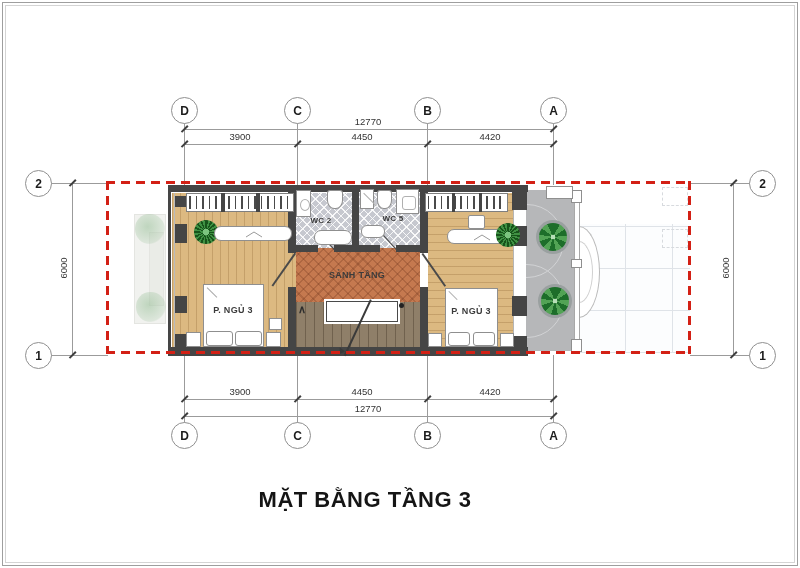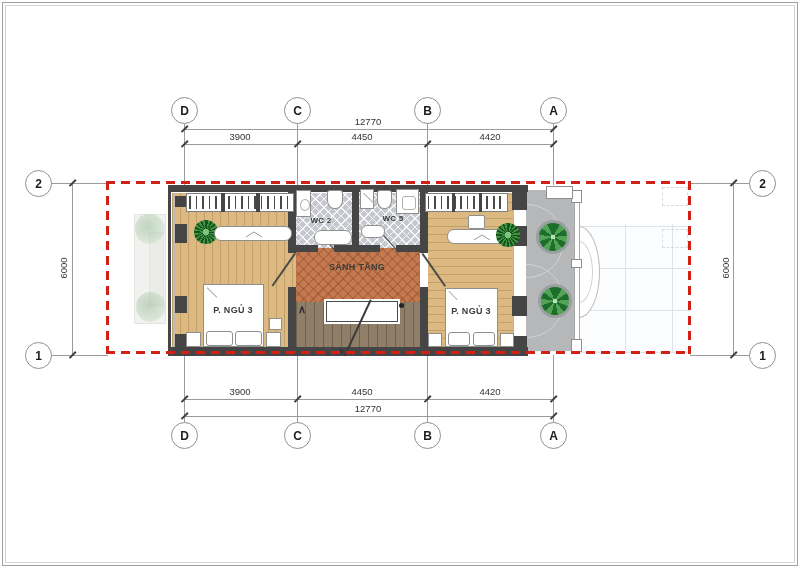--- a/index.html
+++ b/index.html
@@ -219,21 +219,21 @@
   <div class="wht" style="left:360px;top:189px;width:14px;height:20px">
       <div class="ln" style="left:0px;top:9px;width:18px;height:1px;background:#b0b0b0;transform:rotate(45deg)"></div>
     </div>
   <div class="wht" style="left:377px;top:190px;width:15px;height:19px;border-radius:3px 3px 45% 45%"></div>
   <div class="wht" style="left:396px;top:189px;width:23px;height:25px">
       <div class="abs" style="left:5px;top:6px;width:12px;height:12px;border:1px solid #b0b0b0;border-radius:3px"></div>
     </div>
   <div class="wht" style="left:361px;top:225px;width:24px;height:13px;border-radius:6px"></div>
   <div class="roomlbl" style="left:369px;top:214px;width:48px;font-size:8px">WC 5</div>
 
-  <div class="roomlbl" style="left:307px;top:262px;width:100px">SẢNH TẦNG</div>
+  <div class="roomlbl" style="left:307px;top:270px;width:100px">SẢNH TẦNG</div>
   <div class="wht" style="left:326px;top:301px;width:72px;height:21px;border-color:#4a4a4a;box-shadow:0 0 0 2px #fff"></div>
   <div class="uparrow" style="left:298px;top:304px">∧</div>
   <div class="abs" style="left:399px;top:303px;width:5px;height:5px;border-radius:50%;background:#222"></div>
   <div class="doorline" style="left:327px;top:327px;width:62px;transform:rotate(115deg);background:#3a3a3a"></div>
   <div class="tri" style="left:338px;top:347px;transform:rotate(245deg)"></div>
 
   <div class="wht" style="left:546px;top:186px;width:27px;height:13px"></div>
 
   <div class="rdh" style="left:106px;top:181px;width:585px"></div>
   <div class="rdh" style="left:106px;top:351px;width:585px"></div>
@@ -246,13 +246,14 @@
   <div class="bub" style="left:540px;top:97px">A</div>
   <div class="bub" style="left:171px;top:422px">D</div>
   <div class="bub" style="left:284px;top:422px">C</div>
   <div class="bub" style="left:414px;top:422px">B</div>
   <div class="bub" style="left:540px;top:422px">A</div>
   <div class="bub" style="left:25px;top:170px">2</div>
   <div class="bub" style="left:25px;top:342px">1</div>
   <div class="bub" style="left:749px;top:170px">2</div>
   <div class="bub" style="left:749px;top:342px">1</div>
 
+  <div class="title" style="left:200px;top:487px;width:330px">MẶT BẰNG TẦNG 3</div>
 </div>
 
 </body></html>

